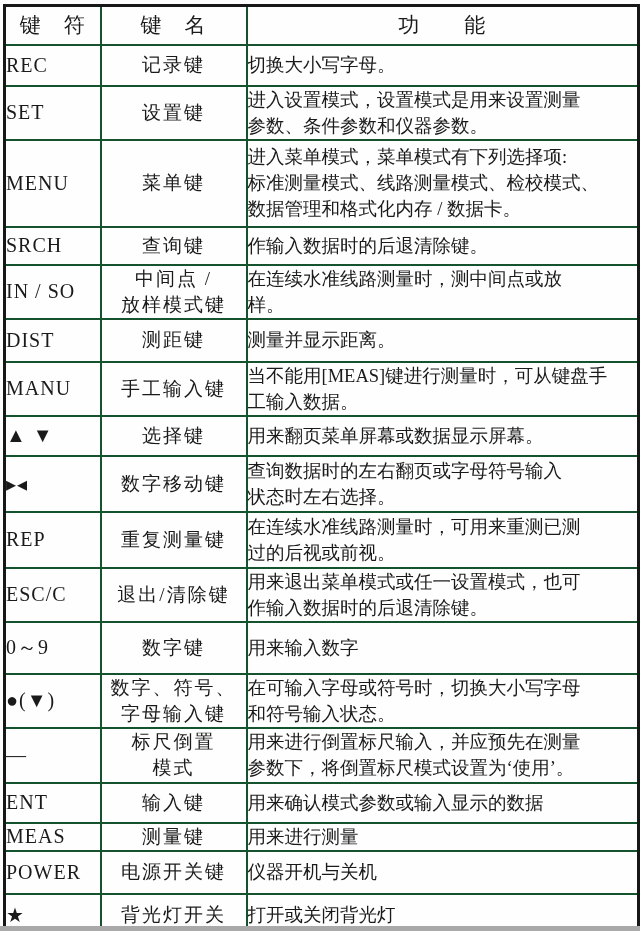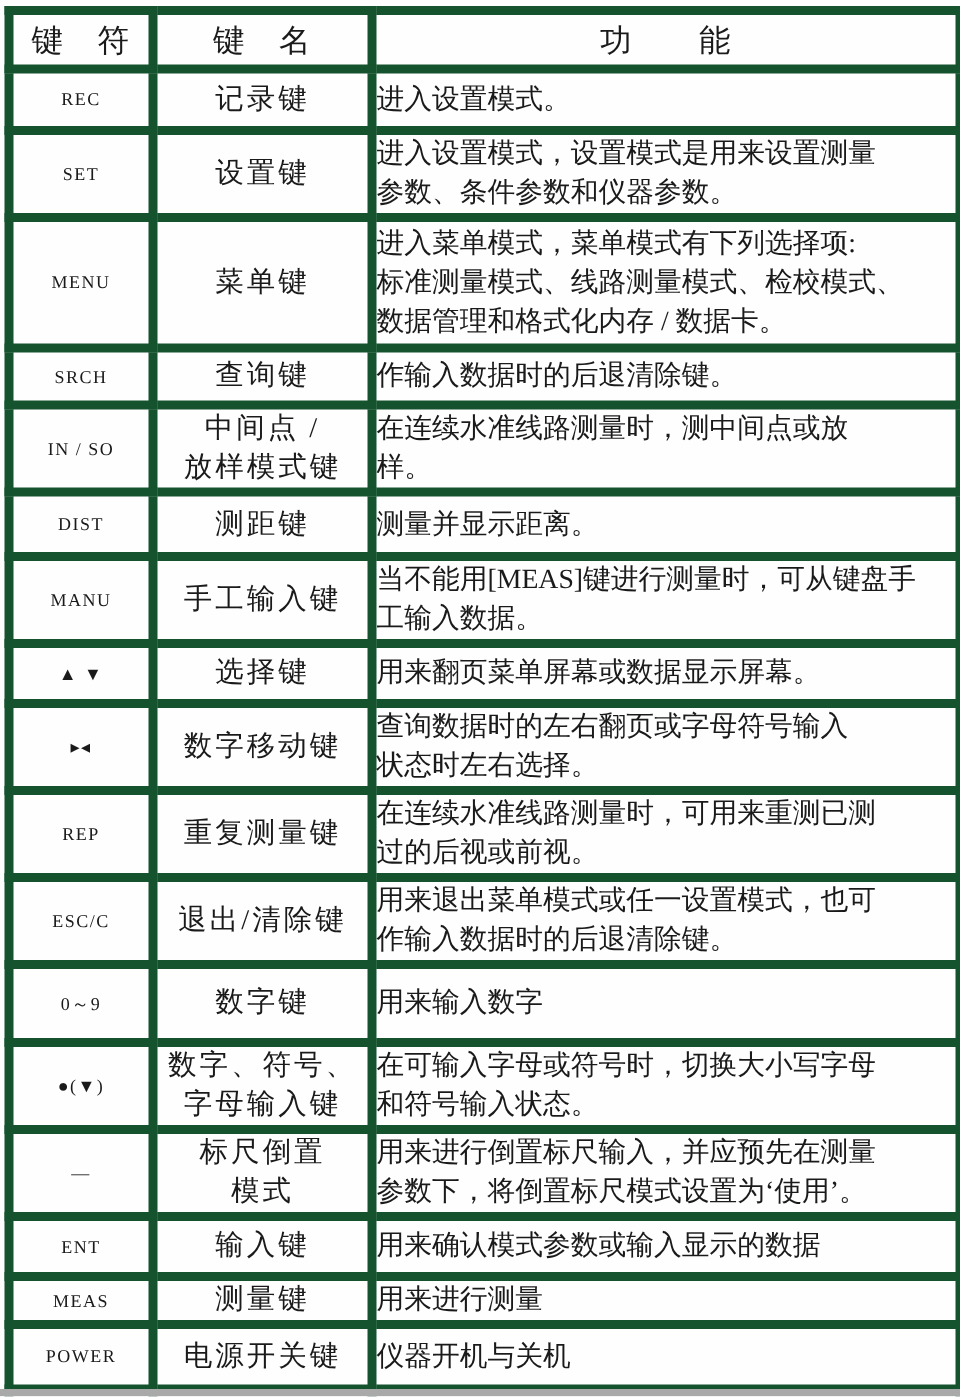--- a/index.html
+++ b/index.html
@@ -21,34 +21,33 @@
     left: 3px;
     top: 4px;
     width: 634px;
     border-collapse: collapse;
     table-layout: fixed;
     border: 3px solid #171717;
     background: #fefefe;
   }
   .key-table th,
   .key-table td {
-    border: 6px solid #14532d;
+    border: 2px solid #14532d;
     vertical-align: middle;
     padding: 0;
     font-weight: normal;
   }
   .key-table thead tr { height: 39px; }
   .key-table thead th {
     font-size: 21px;
     text-align: center;
     letter-spacing: 1px;
   }
   .col-symbol {
-    text-align: center;
-    font-size: 12px;
+    font-size: 20px;
     letter-spacing: 1px;
     white-space: pre-line;
   }
   .col-name {
     text-align: center;
     font-size: 19px;
     letter-spacing: 2px;
     line-height: 26px;
     white-space: pre-line;
   }
@@ -102,21 +101,21 @@
       <tr>
         <th>键　符</th>
         <th>键　名</th>
         <th>功　　能</th>
       </tr>
     </thead>
     <tbody>
         <tr>
           <td class="col-symbol">REC</td>
           <td class="col-name">记录键</td>
-          <td class="col-function">进入设置模式。</td>
+          <td class="col-function">切换大小写字母。</td>
         </tr>
         <tr>
           <td class="col-symbol">SET</td>
           <td class="col-name">设置键</td>
           <td class="col-function">进入设置模式，设置模式是用来设置测量
 参数、条件参数和仪器参数。</td>
         </tr>
         <tr>
           <td class="col-symbol">MENU</td>
           <td class="col-name">菜单键</td>

